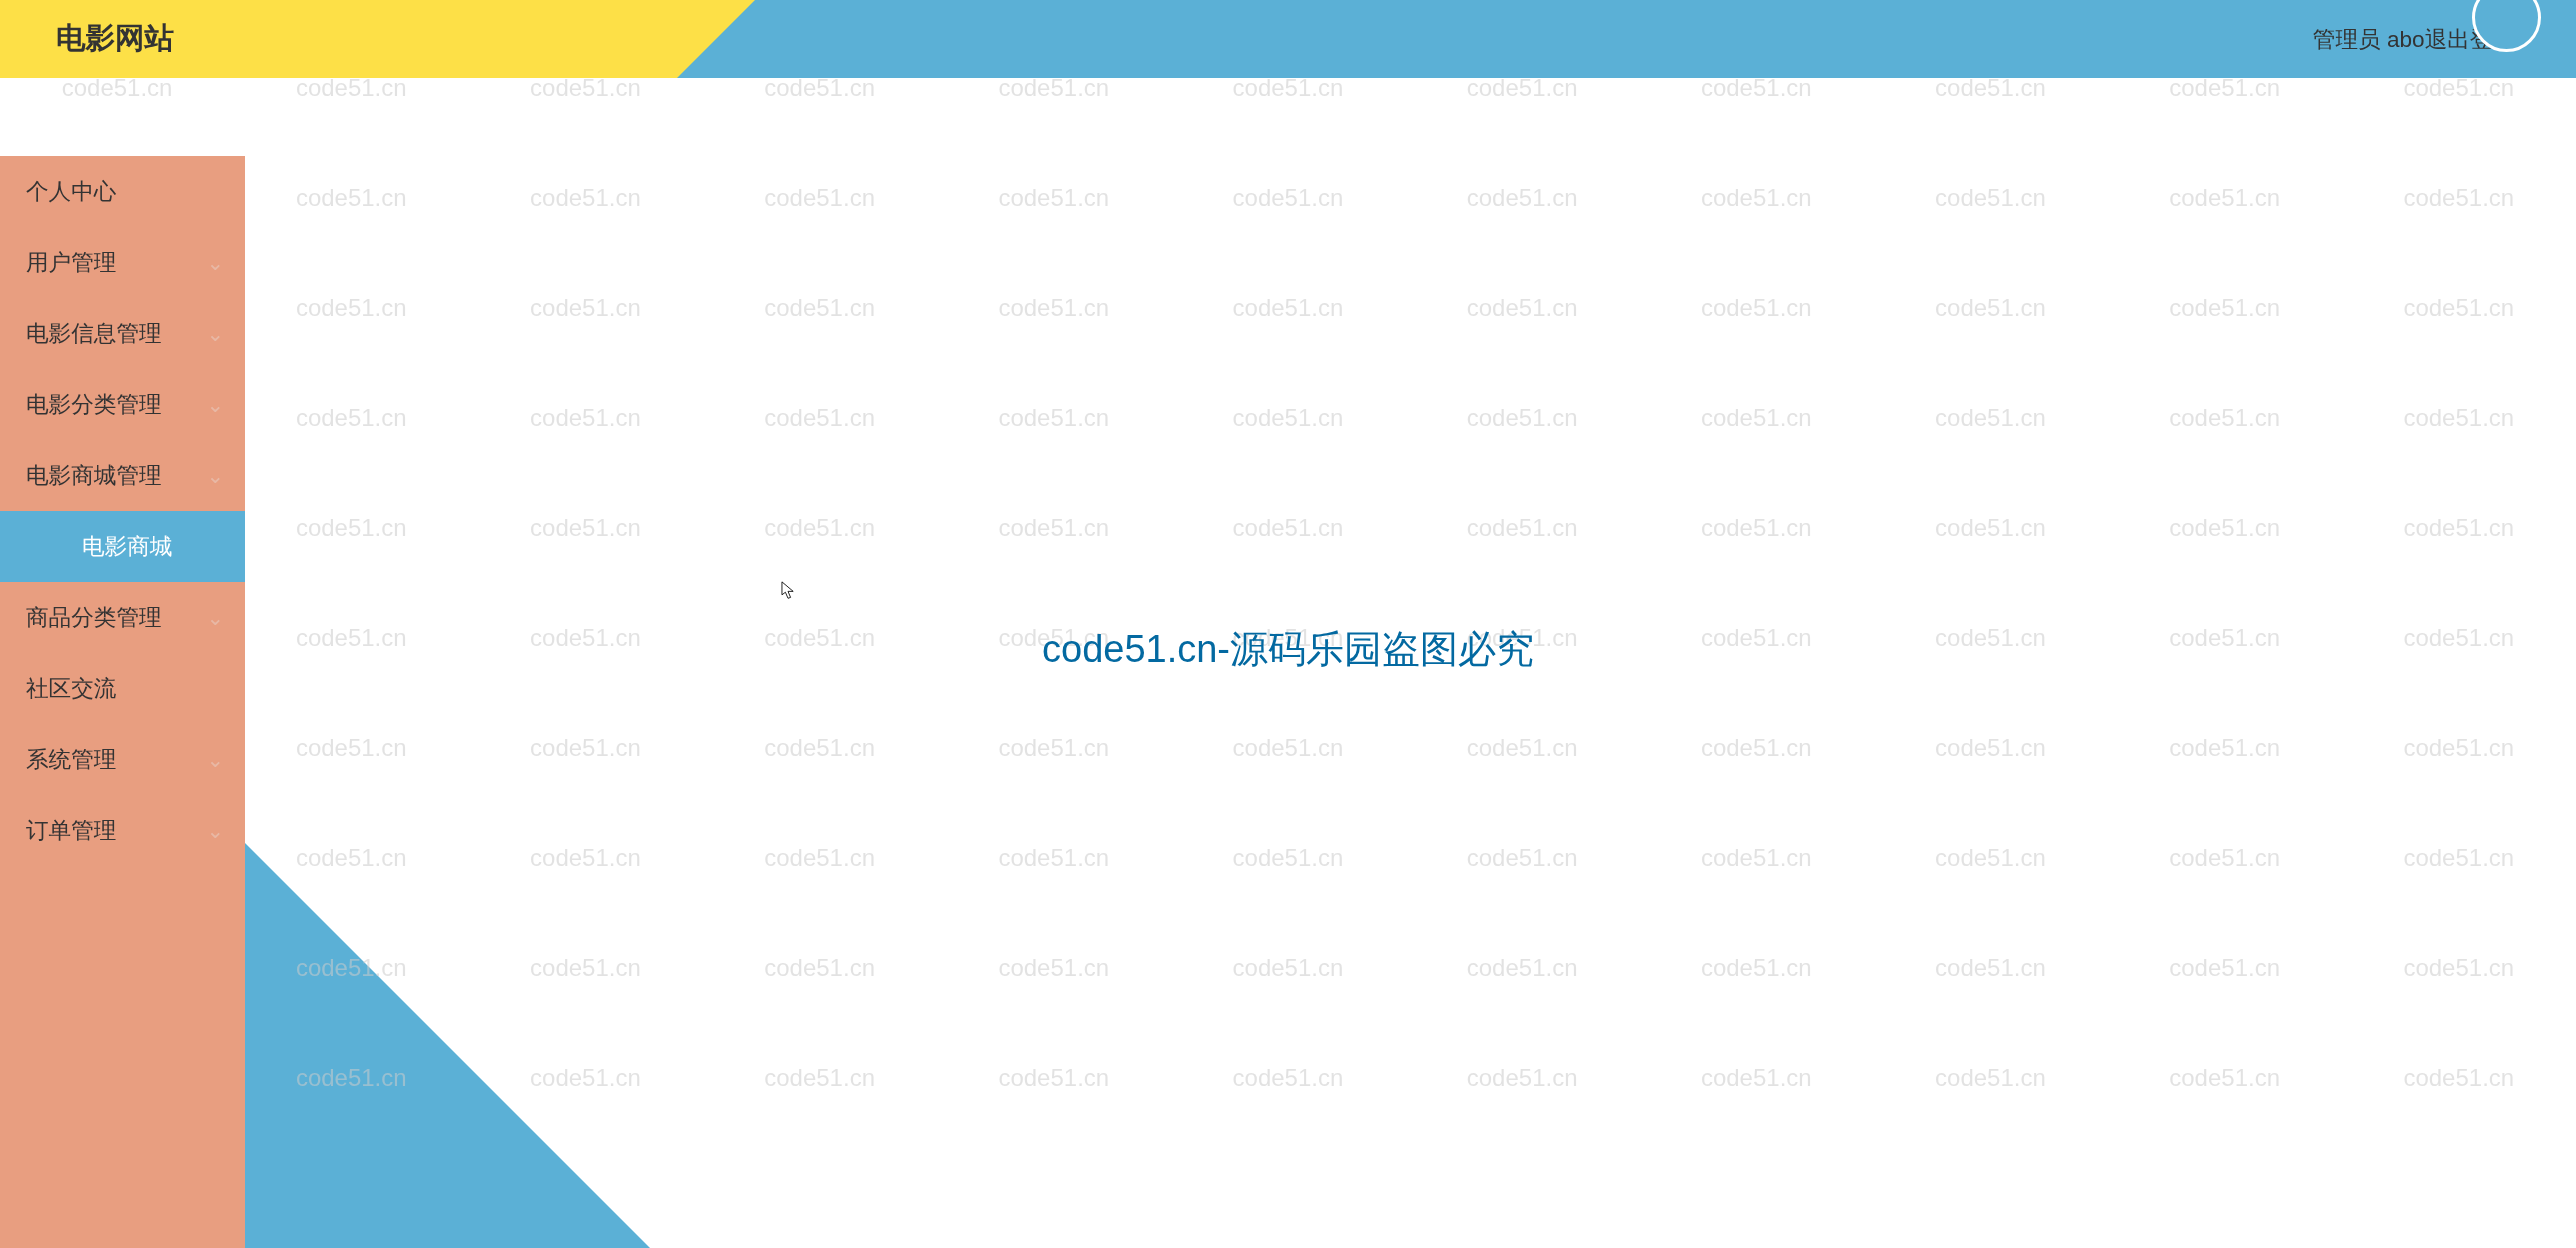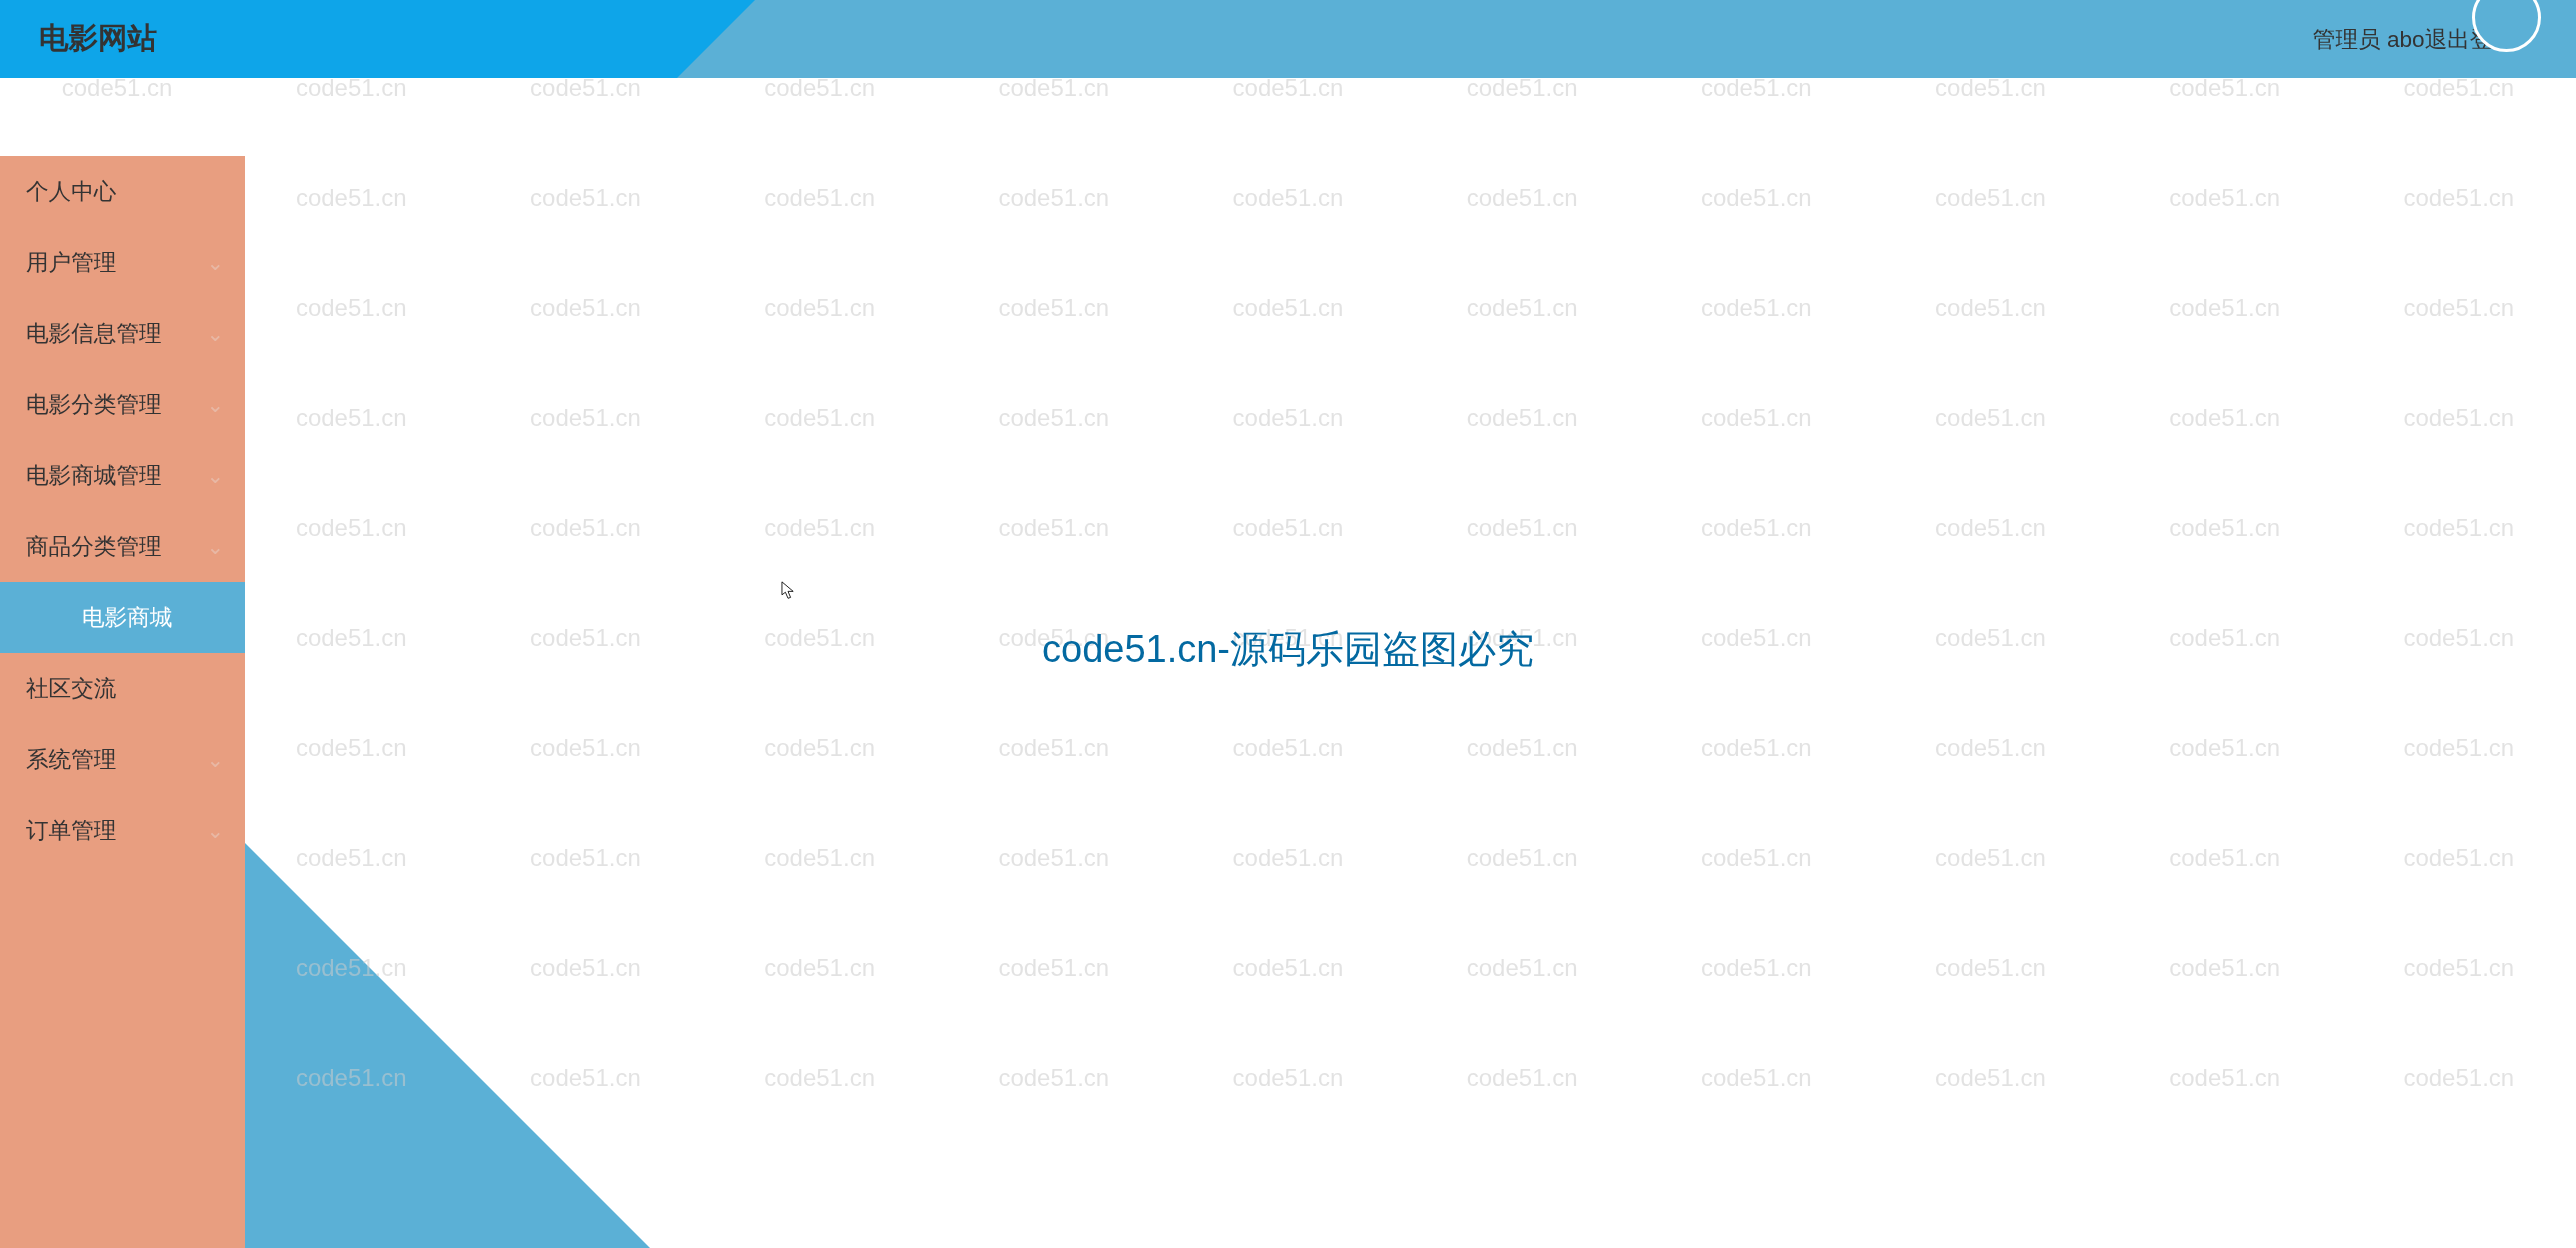--- a/index.html
+++ b/index.html
@@ -1,20 +1,20 @@
 <!DOCTYPE html>
 <html style="font-size:14px"><head>
 <meta charset="utf-8">
 <style>
 * { margin: 0; padding: 0; box-sizing: border-box; }
 body { font-family: "Microsoft YaHei", Arial, sans-serif; background: #fff; width: 2576px; height: 1249px; overflow: hidden; position: relative; }
 
 
 .header { height: 78px; position: relative; display: flex; align-items: center; }
-.header-left { background: #0ea5e9; width: 755px; height: 78px; display: flex; align-items: center; padding-left: 39px; position: relative; }
+.header-left { background: #fde047; width: 755px; height: 78px; display: flex; align-items: center; padding-left: 56px; position: relative; }
 .header-left::after { content: ''; position: absolute; right: -78px; top: 0; width: 0; height: 0; border-left: 78px solid #e89e80; border-bottom: 78px solid transparent; }
 .header-right { background: #5bb0d6; flex: 1; height: 78px; display: flex; align-items: center; justify-content: flex-end; padding-right: 61px; position: relative; }
 .header-right::before { content: ''; position: absolute; left: -78px; top: 0; width: 0; height: 0; border-right: 78px solid #5bb0d6; border-top: 78px solid transparent; }
 .site-title { font-size: 29.5px; font-weight: bold; color: #333; }
 .admin-info { color: #333; font-size: 22.6px; }
 .logout { color: #333; font-size: 22.6px; cursor: pointer; }
 .avatar-circle { position: absolute; top: -17.3px; right: 35px; width: 69px; height: 69px; border-radius: 50%; background: #5bb0d6; border: 3.5px solid #fff; }
 
 
 .sidebar { position: absolute; left: 0; top: 78px; width: 245px; background: #e89e80; height: calc(1249px - 78px); }
@@ -206,25 +206,25 @@
     </div>
   <div class="sidebar-item has-sub">
       <span>电影信息管理</span>
     </div>
   <div class="sidebar-item has-sub">
       <span>电影分类管理</span>
     </div>
   <div class="sidebar-item has-sub">
       <span>电影商城管理</span>
     </div>
-  <div class="sidebar-item has-sub">
-      <span>商品分类管理</span>
-    </div>
   <div class="sidebar-item active">
       <span>电影商城</span>
+    </div>
+  <div class="sidebar-item has-sub">
+      <span>商品分类管理</span>
     </div>
   <div class="sidebar-item">
       <span>社区交流</span>
     </div>
   <div class="sidebar-item has-sub">
       <span>系统管理</span>
     </div>
   <div class="sidebar-item has-sub">
       <span>订单管理</span>
     </div>

